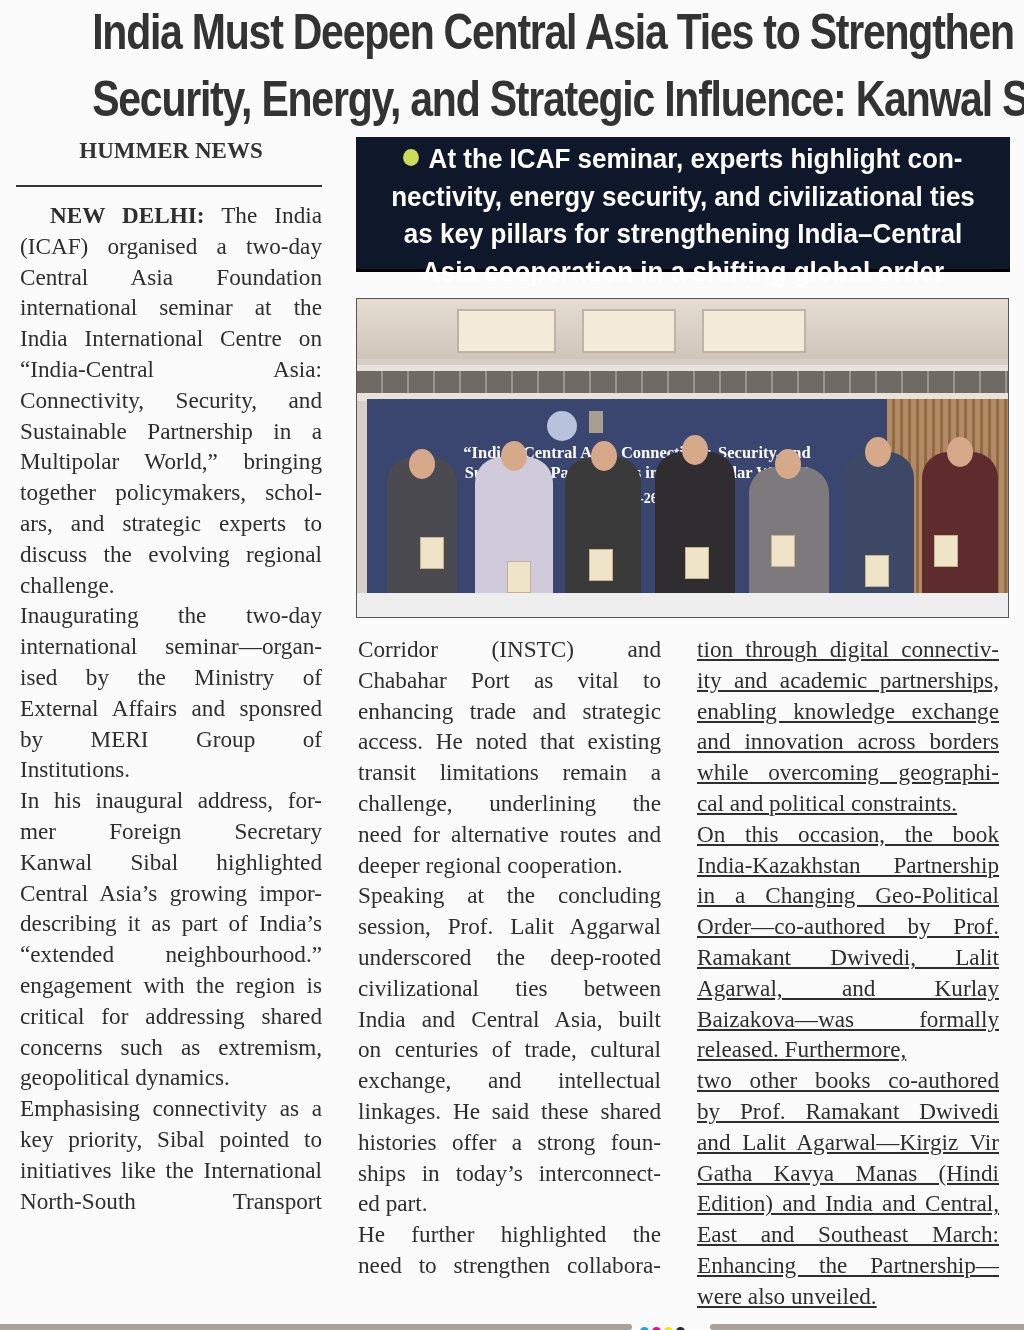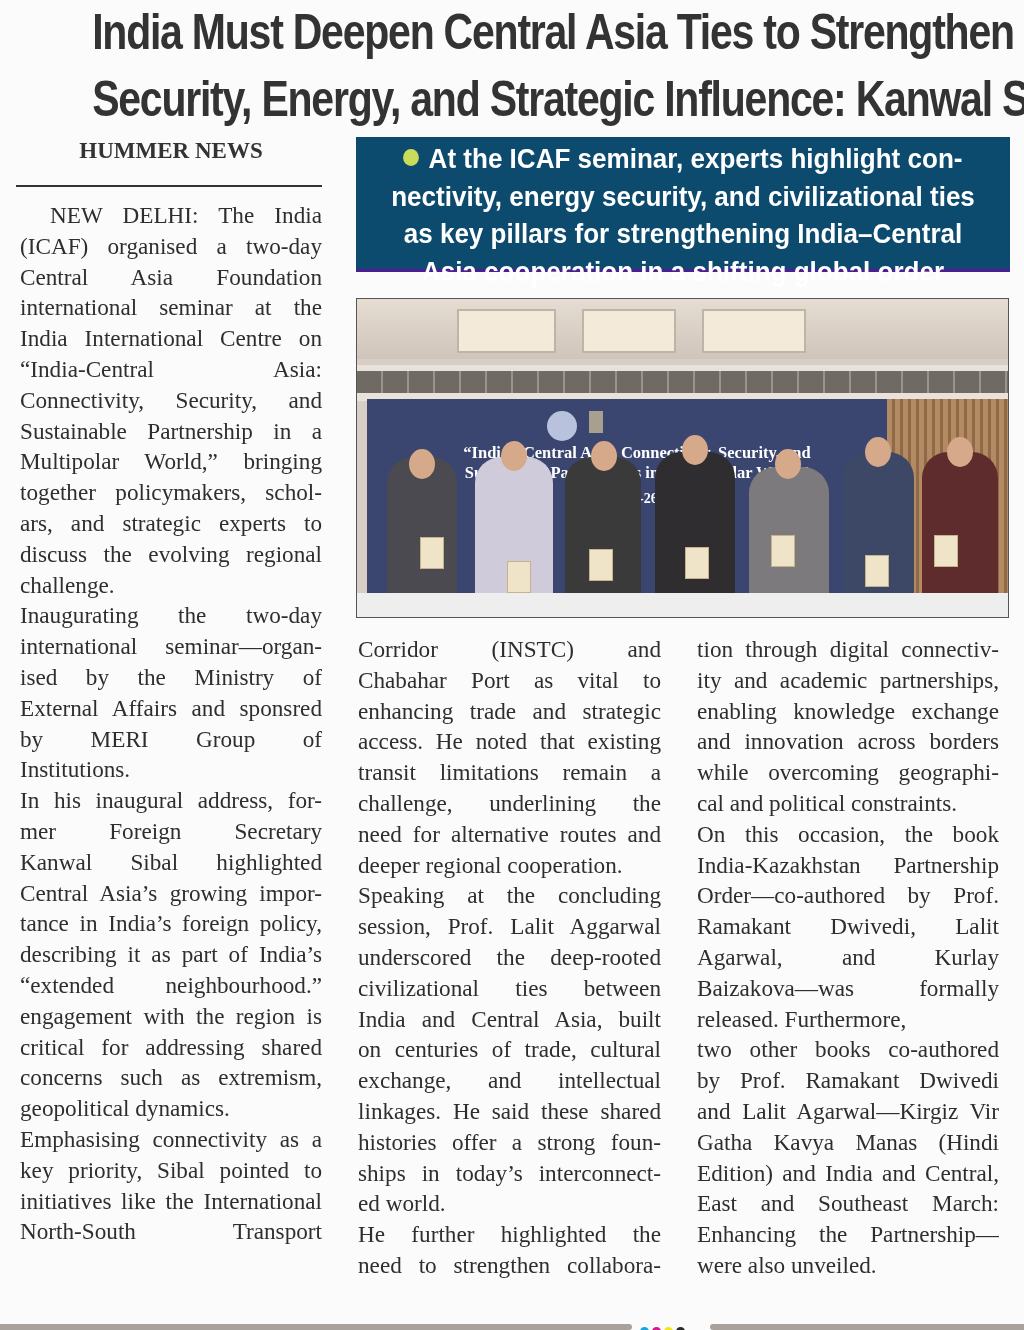--- a/index.html
+++ b/index.html
@@ -8,24 +8,24 @@
   .headline .line { display:block; font-size:50px; line-height:44px; letter-spacing:-1.5px; transform:scaleX(0.82); transform-origin:center; white-space:nowrap; }
   .headline .l1 { position:absolute; top:10px; left:0; width:1024px; }
   .headline .l2 { position:absolute; top:77px; left:0; width:1024px; }
   .byline { position:absolute; left:20px; top:138px; width:302px; text-align:center; font-family:"Liberation Serif", serif; font-weight:bold; font-size:23px; color:#333; }
   .rule { position:absolute; left:16px; top:185px; width:306px; height:2px; background:#333; }
   .col { position:absolute; font-family:"Liberation Serif", serif; font-size:23.2px; line-height:30.8px; color:#2e2e2e; text-align:justify; }
   .col .ln { display:block; height:30.8px; white-space:nowrap; text-align:justify; text-align-last:justify; overflow:hidden; }
   .col .ln.last { text-align-last:left; }
   .col1 { left:20px; top:200px; width:302px; }
   .col2 { left:358px; top:634px; width:303px; }
-  .col3 { left:697px; top:634px; width:302px; }
-  .dateline { font-weight:normal; }
+  .col3 { left:697px; top:634px; width:302px;text-decoration:underline; }
+  .dateline { font-weight:bold; }
   .indent { padding-left:30px; }
-  .highlight { position:absolute; left:356px; top:137px; width:654px; height:135px; background:#0c4a6e; border-bottom:3px solid #4c1d95; box-sizing:border-box; font-family:"Liberation Sans", sans-serif; font-weight:bold; color:#fff; text-align:center; }
+  .highlight { position:absolute; left:356px; top:137px; width:654px; height:135px; background:#0f172a; border-bottom:3px solid #000000; box-sizing:border-box; font-family:"Liberation Sans", sans-serif; font-weight:bold; color:#fff; text-align:center; }
   .highlight .hl { display:block; font-size:28px; line-height:37.5px; white-space:nowrap; transform:scaleX(0.93); transform-origin:center; }
   .highlight .first { padding-top:3px; }
   .bullet-dot { display:inline-block; width:17px; height:17px; border-radius:50%; background:#c9dd5a; margin-right:10px; vertical-align:2px; }
   .photo { position:absolute; left:356px; top:298px; width:653px; height:320px; overflow:hidden; background:#d7cfc6; border:1px solid #555; box-sizing:border-box; }
   .ceiling { position:absolute; left:0; top:0; width:100%; height:60px; background:linear-gradient(#e6ddd2,#cfc5ba); }
   .ceil-panel { position:absolute; top:10px; height:40px; background:#f3ead9; border:2px solid #bfb4a7; }
   .vent { position:absolute; left:0; top:66px; width:100%; height:22px; background:repeating-linear-gradient(90deg,#6f6a64 0 24px,#9a948d 24px 26px); border-top:6px solid #e8e2da; border-bottom:8px solid #e8e2da; }
   .backdrop { position:absolute; left:10px; top:100px; width:520px; height:220px; background:#3a4670; }
   .wood { position:absolute; left:530px; top:100px; width:123px; height:220px; background:repeating-linear-gradient(90deg,#b48a62 0 5px,#8f6a48 5px 8px); }
   .banner-logo { position:absolute; left:190px; top:112px; width:30px; height:30px; border-radius:50%; background:#b8c2dc; }
@@ -119,21 +119,20 @@
   <span class="ln">Inaugurating the two-day</span>
   <span class="ln">international seminar—organ-</span>
   <span class="ln">ised by the Ministry of</span>
   <span class="ln">External Affairs and sponsred</span>
   <span class="ln">by MERI Group of</span>
   <span class="ln last">Institutions.</span>
   <span class="ln">In his inaugural address, for-</span>
   <span class="ln">mer Foreign Secretary</span>
   <span class="ln">Kanwal Sibal highlighted</span>
   <span class="ln">Central Asia’s growing impor-</span>
-  <span class="ln">tance in India’s foreign policy,</span>
   <span class="ln">describing it as part of India’s</span>
   <span class="ln">“extended neighbourhood.”</span>
   <span class="ln">engagement with the region is</span>
   <span class="ln">critical for addressing shared</span>
   <span class="ln">concerns such as extremism,</span>
   <span class="ln last">geopolitical dynamics.</span>
   <span class="ln">Emphasising connectivity as a</span>
   <span class="ln">key priority, Sibal pointed to</span>
   <span class="ln">initiatives like the International</span>
   <span class="ln">North-South Transport</span>
@@ -151,34 +150,35 @@
   <span class="ln">Speaking at the concluding</span>
   <span class="ln">session, Prof. Lalit Aggarwal</span>
   <span class="ln">underscored the deep-rooted</span>
   <span class="ln">civilizational ties between</span>
   <span class="ln">India and Central Asia, built</span>
   <span class="ln">on centuries of trade, cultural</span>
   <span class="ln">exchange, and intellectual</span>
   <span class="ln">linkages. He said these shared</span>
   <span class="ln">histories offer a strong foun-</span>
   <span class="ln">ships in today’s interconnect-</span>
-  <span class="ln last">ed world.</span>
+  <span class="ln last">ed part.</span>
   <span class="ln">He further highlighted the</span>
   <span class="ln">need to strengthen collabora-</span>
 </div>
 
 <div class="col col3">
   <span class="ln">tion through digital connectiv-</span>
   <span class="ln">ity and academic partnerships,</span>
   <span class="ln">enabling knowledge exchange</span>
   <span class="ln">and innovation across borders</span>
   <span class="ln">while overcoming geographi-</span>
   <span class="ln last">cal and political constraints.</span>
   <span class="ln">On this occasion, the book</span>
   <span class="ln">India-Kazakhstan Partnership</span>
+  <span class="ln">in a Changing Geo-Political</span>
   <span class="ln">Order—co-authored by Prof.</span>
   <span class="ln">Ramakant Dwivedi, Lalit</span>
   <span class="ln">Agarwal, and Kurlay</span>
   <span class="ln">Baizakova—was formally</span>
   <span class="ln last">released. Furthermore,</span>
   <span class="ln">two other books co-authored</span>
   <span class="ln">by Prof. Ramakant Dwivedi</span>
   <span class="ln">and Lalit Agarwal—Kirgiz Vir</span>
   <span class="ln">Gatha Kavya Manas (Hindi</span>
   <span class="ln">Edition) and India and Central,</span>

